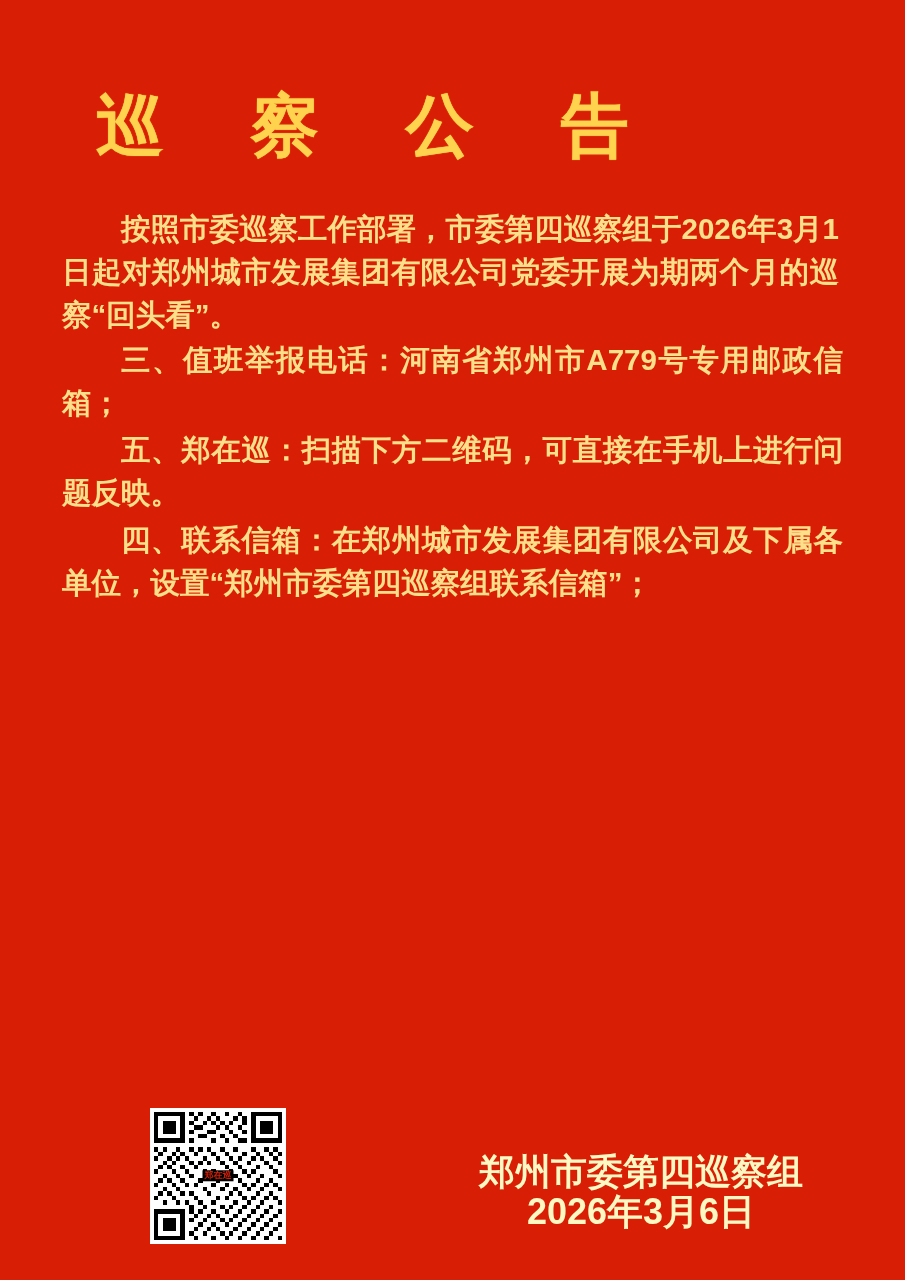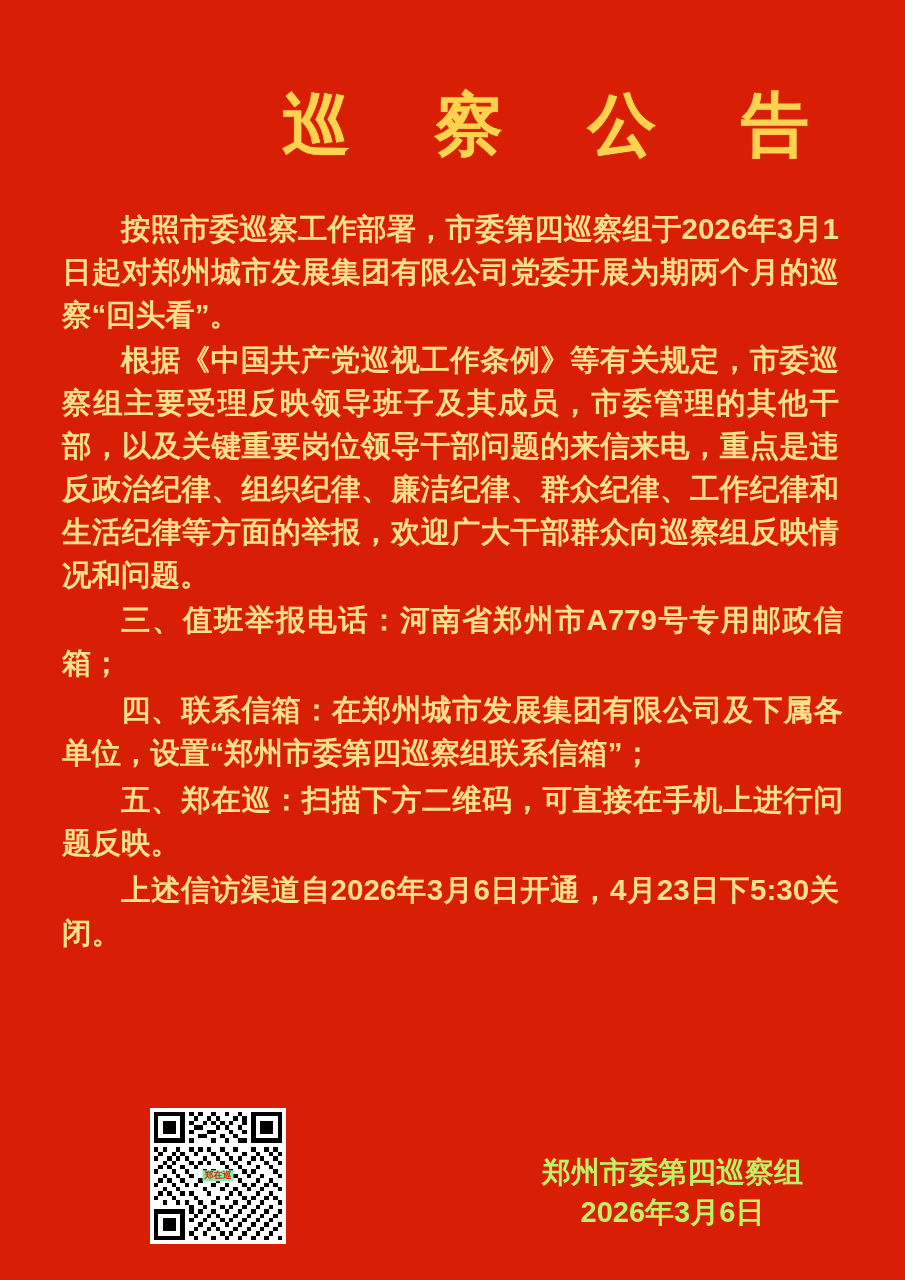--- a/index.html
+++ b/index.html
@@ -18,26 +18,26 @@
     width: 905px;
     height: 1280px;
     background: #d81f06;
     box-sizing: border-box;
     padding: 0 62px;
   }
   .title {
     color: #ffd34d;
     font-size: 68px;
     font-weight: bold;
-    text-align: right;
+    text-align: left;
     letter-spacing: 34px;
     text-indent: 34px;
     padding-top: 88px;
     line-height: 1.1;
-    font-family: Liberation Serif, serif;
+    font-family: Liberation Sans, sans-serif;
     text-shadow: 0 0 1px #ffd34d;
   }
   .body-text {
     margin-top: 44px;
     color: #ffe08a;
     font-size: 29.5px;
     line-height: 43px;
     font-weight: bold;
     letter-spacing: 0px;
     text-align: justify;
@@ -72,53 +72,51 @@
     position: relative;
   }
   .qr-wrap svg {
     display: block;
   }
   .qr-label {
     position: absolute;
     left: 50%;
     top: 50%;
     transform: translate(-50%, -50%);
-    background: #86efac;
+    background: #000000;
     color: #d81f06;
     font-size: 9px;
     font-weight: bold;
     padding: 1px 2px;
     line-height: 1.05;
     text-align: right;
     letter-spacing: 0;
   }
   .signature {
-    color: #bef264;
-    font-size: 29px;
+    color: #fef9c3;
+    font-size: 36px;
     font-weight: bold;
     text-align: center;
     line-height: 40px;
     margin-right: 40px;
     margin-bottom: 12px;
   }
 </style>
 </head>
 <body>
 
 <div class="poster">
 
   <div class="title">巡 察 公 告</div>
 
   <div class="body-text">
     <p class="para">按照市委巡察工作部署，市委第四巡察组于2026年3月1日起对郑州城市发展集团有限公司党委开展为期两个月的巡察“回头看”。</p>
-    <p class="para">根据《中国共产党巡视工作条例》等有关规定，市委巡察组主要受理反映领导班子及其成员，市委管理的其他干部，以及关键重要岗位领导干部问题的来信来电，重点是违反政治纪律、组织纪律、廉洁纪律、群众纪律、工作纪律和生活纪律等方面的举报，欢迎广大干部群众向巡察组反映情况和问题。</p>
     <p class="item">三、值班举报电话：河南省郑州市A779号专用邮政信箱；</p>
+    <p class="item">五、郑在巡：扫描下方二维码，可直接在手机上进行问题反映。</p>
     <p class="item">四、联系信箱：在郑州城市发展集团有限公司及下属各单位，设置“郑州市委第四巡察组联系信箱”；</p>
-    <p class="item">五、郑在巡：扫描下方二维码，可直接在手机上进行问题反映。</p>
-    <p class="para">上述信访渠道自2026年3月6日开通，4月23日下5:30关闭。</p>
   </div>
 
   <div class="footer-row">
     <div class="qr-wrap">
       <svg width="128" height="128" viewBox="0 0 29 29" shape-rendering="crispEdges" aria-hidden="true">
         <rect width="29" height="29" fill="#ffffff"></rect>
         <g fill="#000000">
           <rect x="0" y="0" width="7" height="1"></rect>
             <rect x="0" y="6" width="7" height="1"></rect>
           <rect x="0" y="0" width="1" height="7"></rect>

